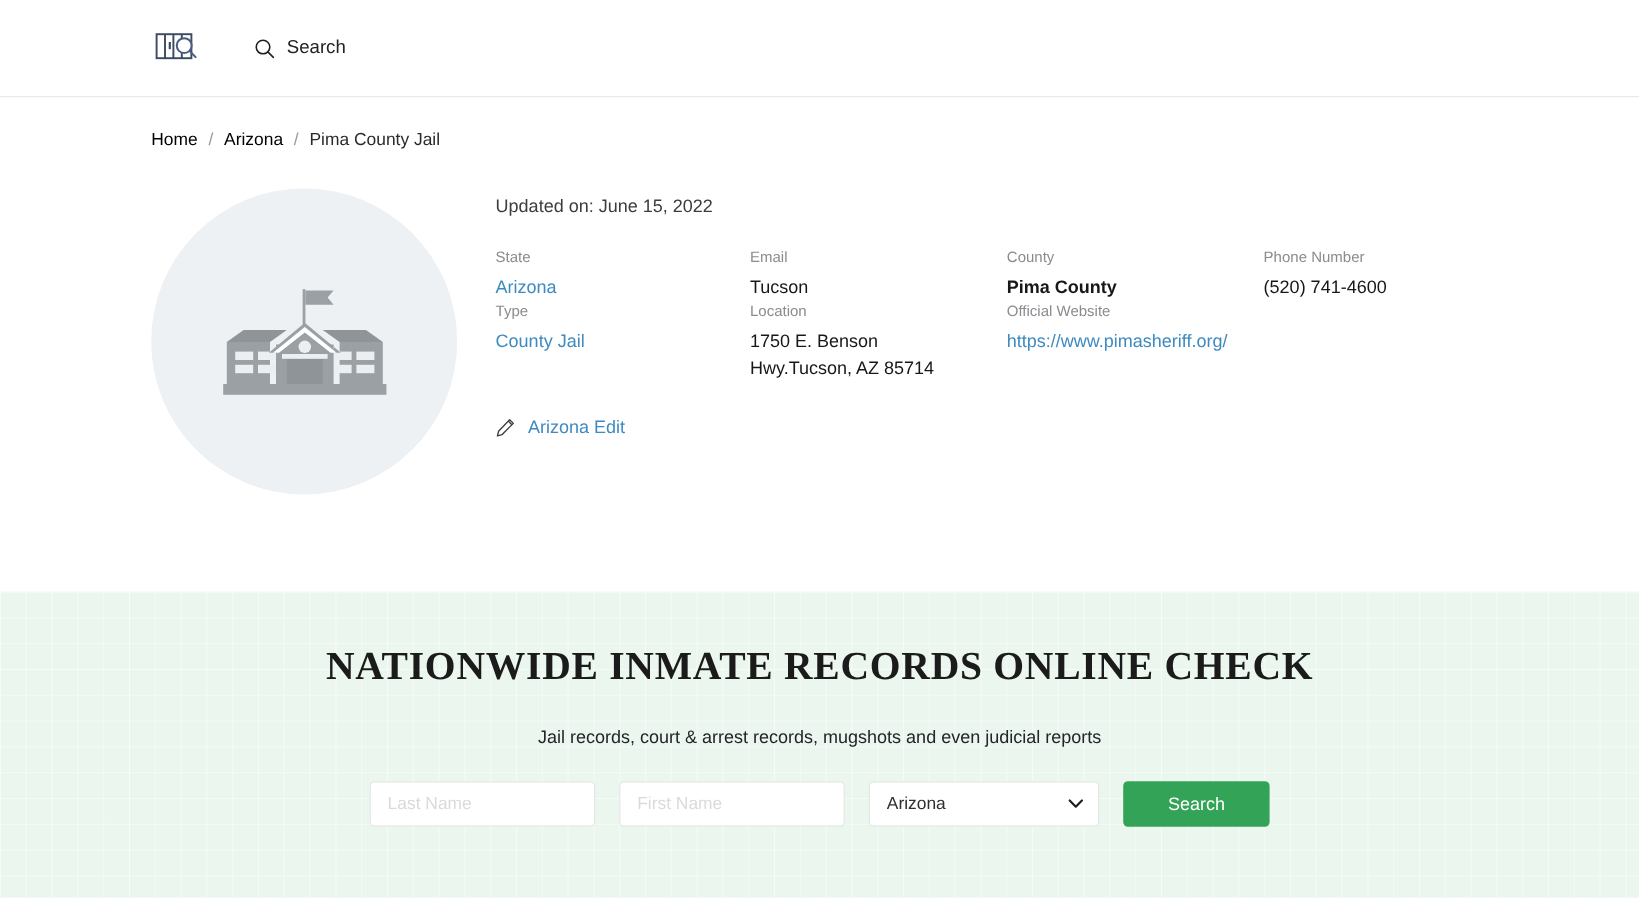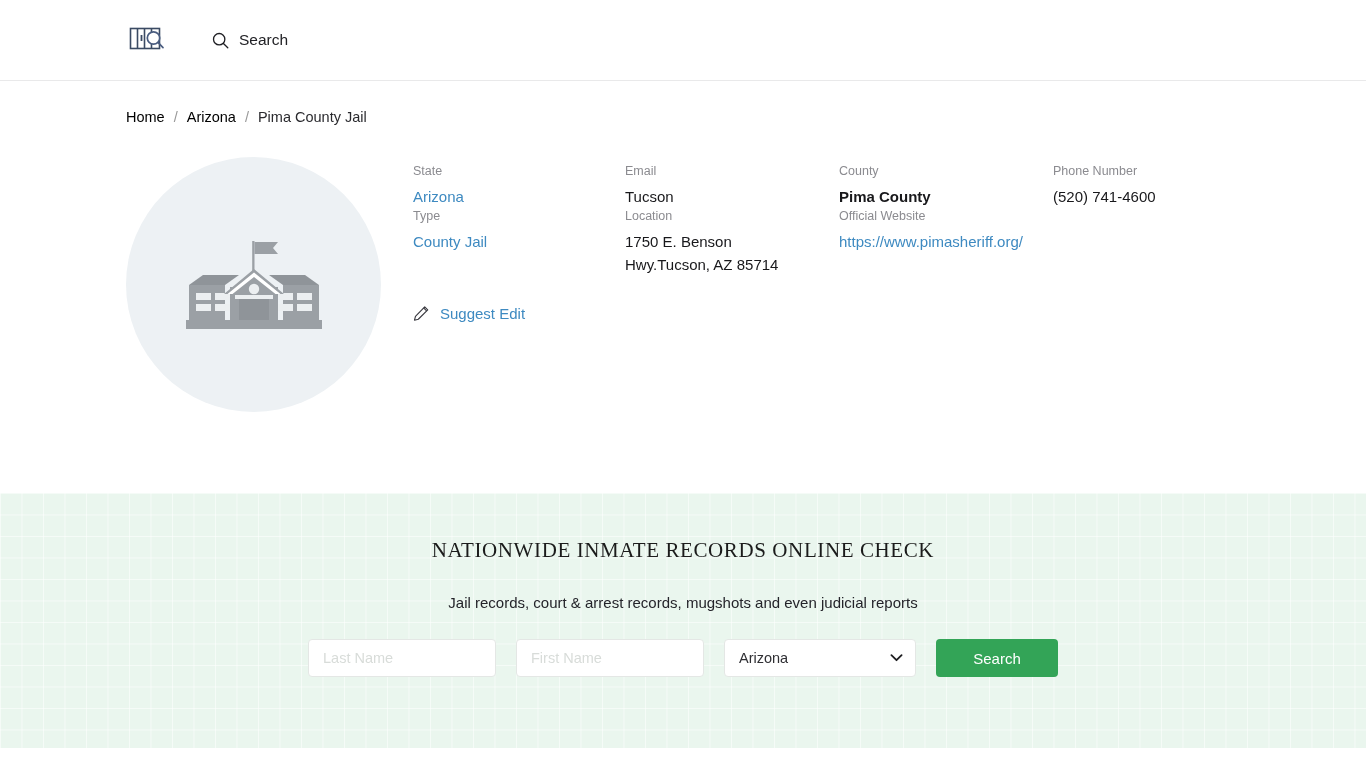--- a/index.html
+++ b/index.html
@@ -153,22 +153,22 @@
     background-color: #eaf6ee;
     background-image:
       linear-gradient(to right, rgba(255,255,255,0.55) 1px, transparent 1px),
       linear-gradient(to bottom, rgba(255,255,255,0.55) 1px, transparent 1px);
     background-size: 21.5px 21.5px;
     text-align: center;
     padding-top: 45px;
   }
   .panel-title {
     font-family: "Liberation Serif", serif;
-    font-size: 21px;
-    font-weight: normal;
+    font-size: 33px;
+    font-weight: bold;
     color: #1b1b1b;
     letter-spacing: 0.6px;
     margin: 0;
   }
   .panel-sub {
     font-size: 15px;
     color: #24242a;
     margin: 31px 0 0 0;
   }
   .search-form {
@@ -296,20 +296,21 @@
       <circle cx="71" cy="62" r="5.2" fill="#eceff1"></circle>
 
       <path d="M56 72 L86 72 L86 95 L56 95 Z" fill="#8f9499"></path>
       <rect x="52" y="68" width="38" height="4" fill="#eceff1"></rect>
 
       <rect x="3" y="93" width="136" height="9" fill="#9ba0a5"></rect>
     </svg>
   </div>
 
   <div class="facility-body">
+    <div class="facility-updated">Updated on: June 15, 2022</div>
 
     <div class="meta-grid">
 
       <div>
         <div class="meta-label">State</div>
         <a class="meta-link" href="#">Arizona</a>
       </div>
       <div>
         <div class="meta-label">Email</div>
         <div class="meta-value">Tucson</div>
@@ -336,21 +337,21 @@
         <a class="meta-link" href="#">https://www.pimasheriff.org/</a>
       </div>
       <div></div>
     </div>
 
     <div class="suggest-edit">
       <svg width="17" height="17" viewBox="0 0 18 18" fill="none">
         <path d="M12.4 1.9 L15.6 5.1 L5.6 15.1 L1.6 16.1 L2.6 12.1 Z" stroke="#3a3a40" stroke-width="1.2" fill="none" stroke-linejoin="round"></path>
         <line x1="11.2" y1="3.1" x2="14.4" y2="6.3" stroke="#3a3a40" stroke-width="1.2"></line>
       </svg>
-      <span class="text">Suggest Edit</span>
+      <span class="text">Arizona Edit</span>
     </div>
   </div>
 </section>
 
 <section class="search-panel">
   <h2 class="panel-title">NATIONWIDE INMATE RECORDS ONLINE CHECK</h2>
   <p class="panel-sub">Jail records, court &amp; arrest records, mugshots and even judicial reports</p>
 
   <form class="search-form">
     <input class="field" type="text" placeholder="Last Name" style="">

